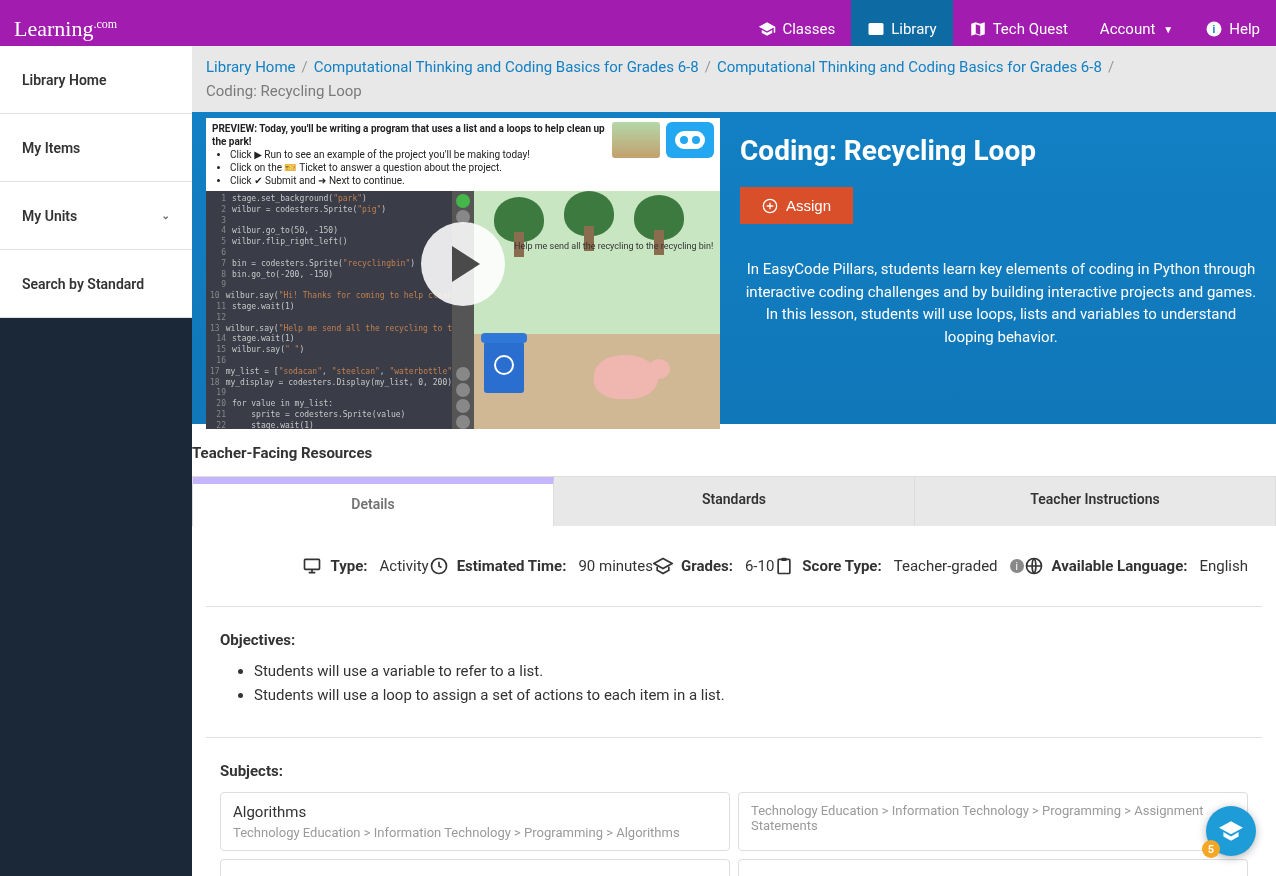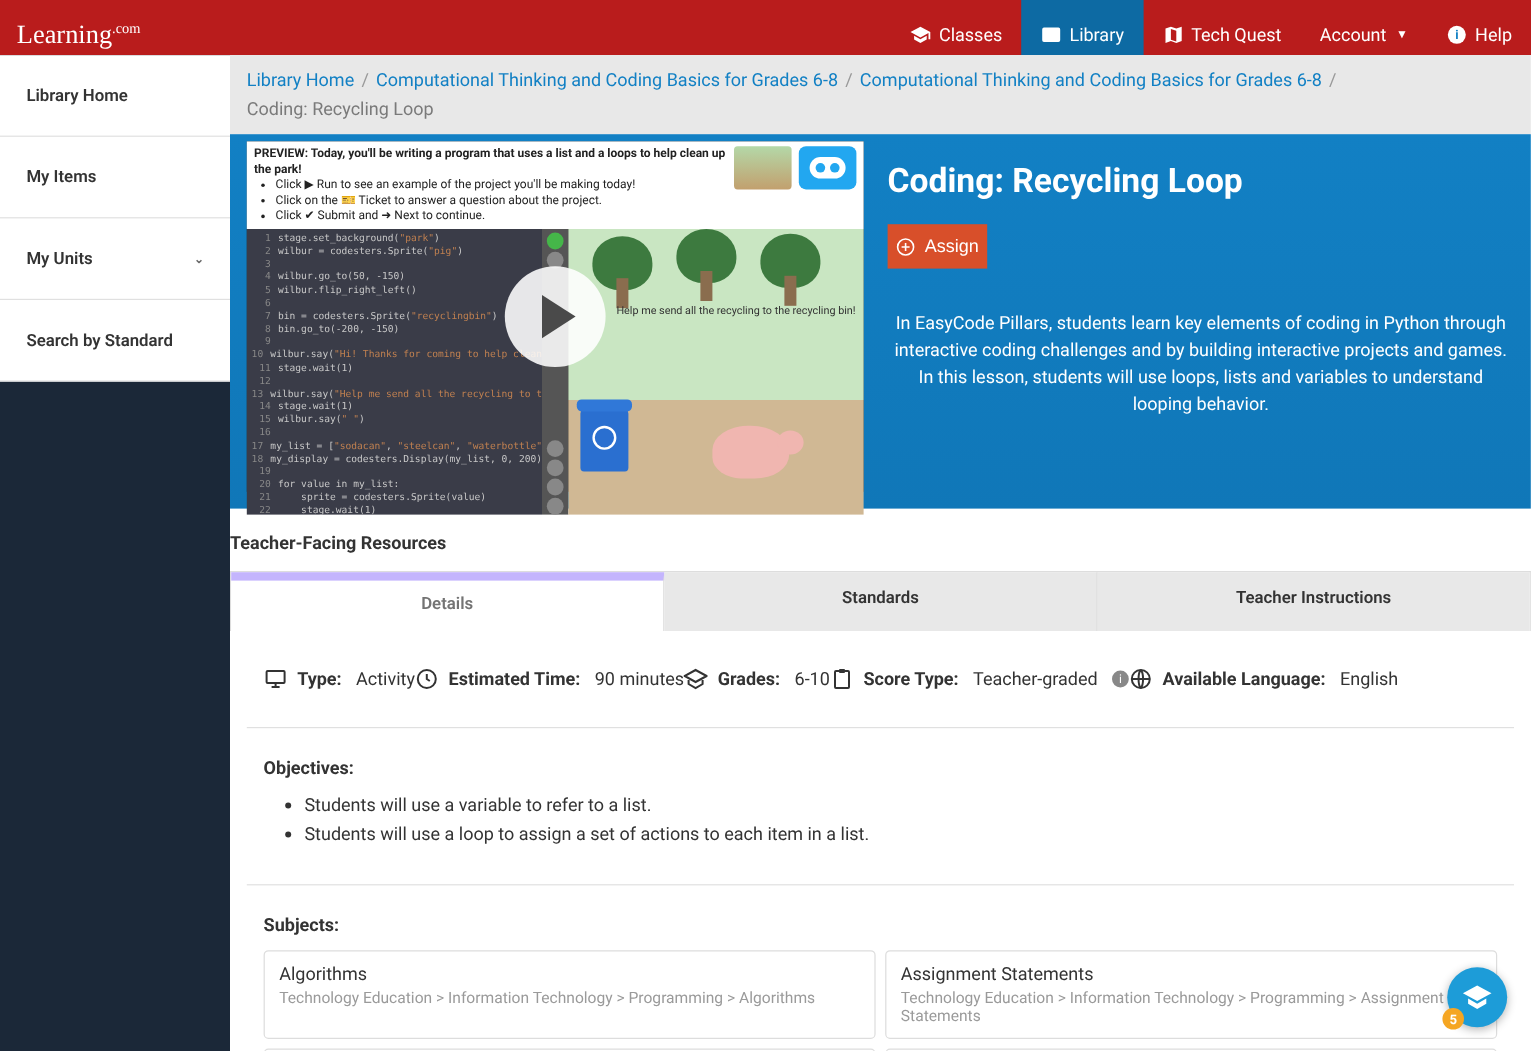--- a/index.html
+++ b/index.html
@@ -7,21 +7,21 @@
   font-family: -apple-system, BlinkMacSystemFont, "Segoe UI", Roboto, Arial, sans-serif;
   font-size: 14px;
   color: #333;
   background: #f5f5f5;
   width: 1276px;
   height: 876px;
   overflow: hidden;
 }
 .topnav {
   height: 46px;
-  background: #b91c1c;
+  background: #a21caf;
   display: flex;
   align-items: center;
   color: #fff;
   padding: 12px 0 0 14px;
 }
 .logo {
   font-family: Georgia, serif;
   font-size: 22px;
   font-weight: 400;
   flex: 0 0 auto;
@@ -130,49 +130,49 @@
   overflow: hidden;
 }
 .tree { position:absolute; width:50px; height:60px; }
 .tree .trunk { position:absolute; bottom:0; left:20px; width:10px; height:25px; background:#8a6d4e; }
 .tree .crown { position:absolute; top:0; left:0; width:50px; height:45px; background:#3d7a3f; border-radius:50% 50% 45% 45%; }
 .bin { position:absolute; bottom:36px; left:10px; width:40px; height:54px; background:#2a6fd0; border-radius:6px 6px 3px 3px; }
 .bin::before { content:''; position:absolute; top:-6px; left:-3px; width:46px; height:10px; background:#3078d8; border-radius:4px; }
 .bin-symbol { position:absolute; top:16px; left:10px; width:20px; height:20px; border:2px solid #fff; border-radius:50%; }
 .pig { position:absolute; bottom:30px; left:120px; width:64px; height:44px; background:#f0b6b0; border-radius:46% 50% 45% 40%; }
 .pig::after { content:''; position:absolute; right:-12px; top:4px; width:22px; height:20px; background:#f0b6b0; border-radius:50%; }
-.game-txt { position:absolute; top:64px; left:40px; font-size:9px; color:#333; }
+.game-txt { position:absolute; top:50px; left:40px; font-size:9px; color:#333; }
 .ctrl-col { width:22px; background:#555; display:flex; flex-direction:column; align-items:center; padding-top:3px; gap:2px; }
 .ctrl { width:14px; height:14px; border-radius:50%; background:#888; }
 .ctrl.green { background:#45b649; }
 .play-overlay {
   position:absolute; top:50%; left:50%; transform:translate(-50%,-50%);
   width:84px; height:84px; background:rgba(255,255,255,0.88); border-radius:50%;
   display:flex; align-items:center; justify-content:center; cursor:pointer;
 }
 .play-triangle { width:0; height:0; border-left:28px solid #4a4a4a; border-top:18px solid transparent; border-bottom:18px solid transparent; margin-left:6px; }
 
 .hero-right { flex:1; padding-top:16px; }
 .hero-title { font-size:28px; font-weight:700; margin-bottom:20px; }
 .assign-btn {
-  background:#d84f2a; color:#fff; padding:10px 7px; border:none;
+  background:#d84f2a; color:#fff; padding:10px 22px; border:none;
   font-size:15px; display:inline-flex; align-items:center; gap:8px;
   cursor:pointer; margin-bottom:34px;
 }
 .plus-icon { width:16px; height:16px; fill:#fff; }
 .hero-desc { font-size:15px; line-height:1.5;text-align:center; }
 
 .section-label { padding:20px 0 14px 0; font-weight:700; font-size:15px; color:#333; }
 .tabs { display:flex; border:1px solid #ddd; border-bottom:none; }
 .tab { flex:1; text-align:center; padding:14px; font-weight:600; background:#e8e8e8; cursor:pointer; color:#333; border-right:1px solid #ddd; }
 .tab:last-child { border-right:none; }
 .tab.active { background:#fff; color:#737373; border-top:7px solid #c4b5fd; padding-top:12px; }
 
 .details-row {
-  display:flex; justify-content:flex-start; padding:30px 14px 30px 14px;
+  display:flex; justify-content:flex-end; padding:30px 14px 30px 14px;
   border-bottom:1px solid #e0e0e0; margin:0 14px;
 }
 .detail { display:flex; align-items:center; gap:8px; font-size:15px; }
 .detail-icon { width:20px; height:20px; fill:#333; }
 .detail-label { font-weight:700; }
 .detail-val { font-weight:400; margin-left:4px; }
 .info-dot { width:14px; height:14px; background:#888; border-radius:50%; color:#fff; font-size:10px; display:inline-flex; align-items:center; justify-content:center; margin-left:4px; }
 
 .objectives { padding:24px 14px 30px 14px; margin:0 14px; border-bottom:1px solid #e0e0e0; }
 .objectives h3 { font-size:15px; margin-bottom:10px; }
@@ -391,21 +391,20 @@
     </div>
 
     <div class="subjects">
       <h3>Subjects:</h3>
       <div class="subject-grid" id="subject-grid">
           <div class="subject-card">
             <div class="subject-title">Algorithms</div>
             <div class="subject-path">Technology Education &gt; Information Technology &gt; Programming &gt; Algorithms</div>
           </div>
           <div class="subject-card">
-            <div class="subject-title">Assignment Statements</div>
             <div class="subject-path">Technology Education &gt; Information Technology &gt; Programming &gt; Assignment Statements</div>
           </div>
           <div class="subject-card"></div>
           <div class="subject-card"></div>
         </div>
     </div>
   </div>
 </div>
 
 <div class="help-fab">

